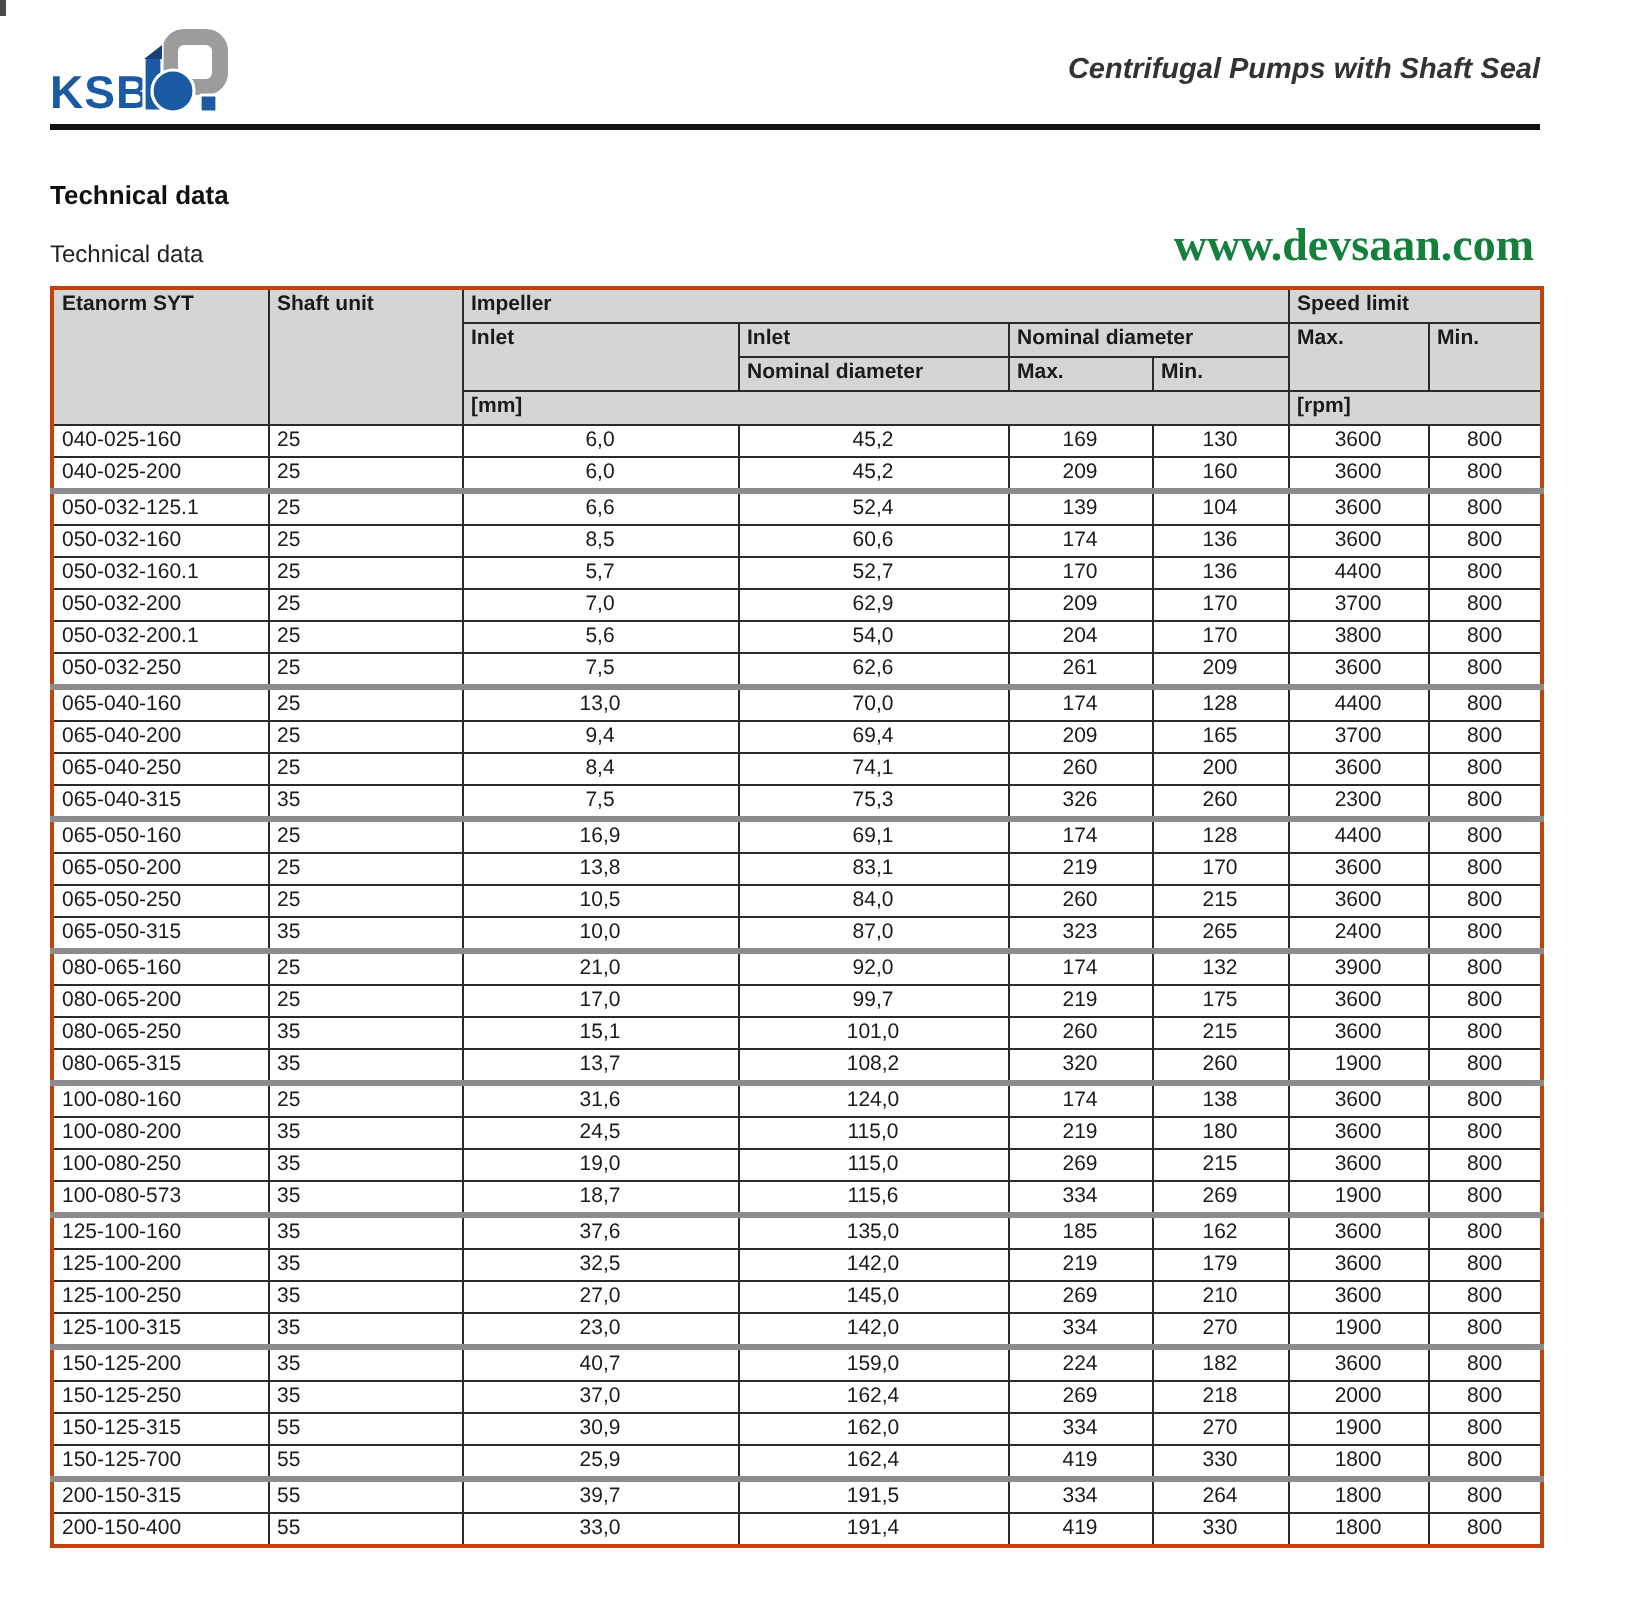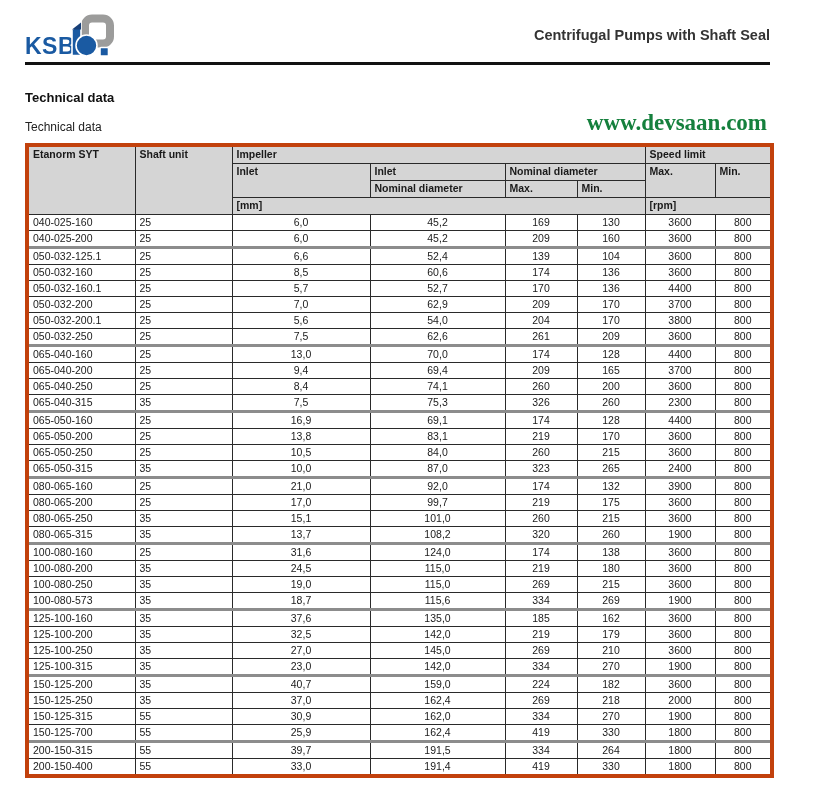--- a/index.html
+++ b/index.html
@@ -3,35 +3,34 @@
 <meta charset="utf-8">
 <style>
   html,body{margin:0;padding:0;background:#ffffff;}
   .page{
     position:relative;
     width:817px;height:799px;
     background:#ffffff;
     font-family:"Liberation Sans",sans-serif;
     color:#1a1a1a;
     overflow:hidden;
-    border-radius:26px;
   }
   .corner-mark{
     position:absolute;left:0;top:0;width:3px;height:8px;background:#4a4a4a;
   }
   
   .ksb-text{
     position:absolute;left:25px;top:33px;
     font-size:23px;font-weight:bold;letter-spacing:0.5px;
     color:#1a5aa2;
   }
   .logo-mark{position:absolute;left:69px;top:14px;}
   .titles{
     position:absolute;right:47px;top:26px;text-align:left;
-    color:#333333;line-height:1.25;
+    color:#333333;line-height:1.25;font-style:italic;
   }
   .title-main{font-size:14.5px;font-weight:bold;}
   .title-sub{font-size:12.5px;font-weight:bold;}
   .rule{
     position:absolute;left:25px;top:62px;width:745px;height:2.5px;background:#111111;
   }
   .section-title{
     position:absolute;left:25px;top:90px;
     font-size:13px;font-weight:bold;color:#111111;
   }
@@ -54,21 +53,21 @@
     font-family:"Liberation Sans",sans-serif;
   }
   table.tech th, table.tech td{
     border:1px solid #2a2a2a;
     font-size:10.5px;
     line-height:13px;
     padding:1px 4px;
     overflow:hidden;
     white-space:nowrap;
   }
-  table.tech{border:4px solid #c2410c;}
+  table.tech{border:2px solid #c2410c;}
   table.tech th{
     background:#d5d5d5;
     font-weight:bold;
     text-align:left;
     vertical-align:top;
     height:14px;
   }
   table.tech th.left{text-align:left;}
   table.tech td{
     background:#ffffff;

